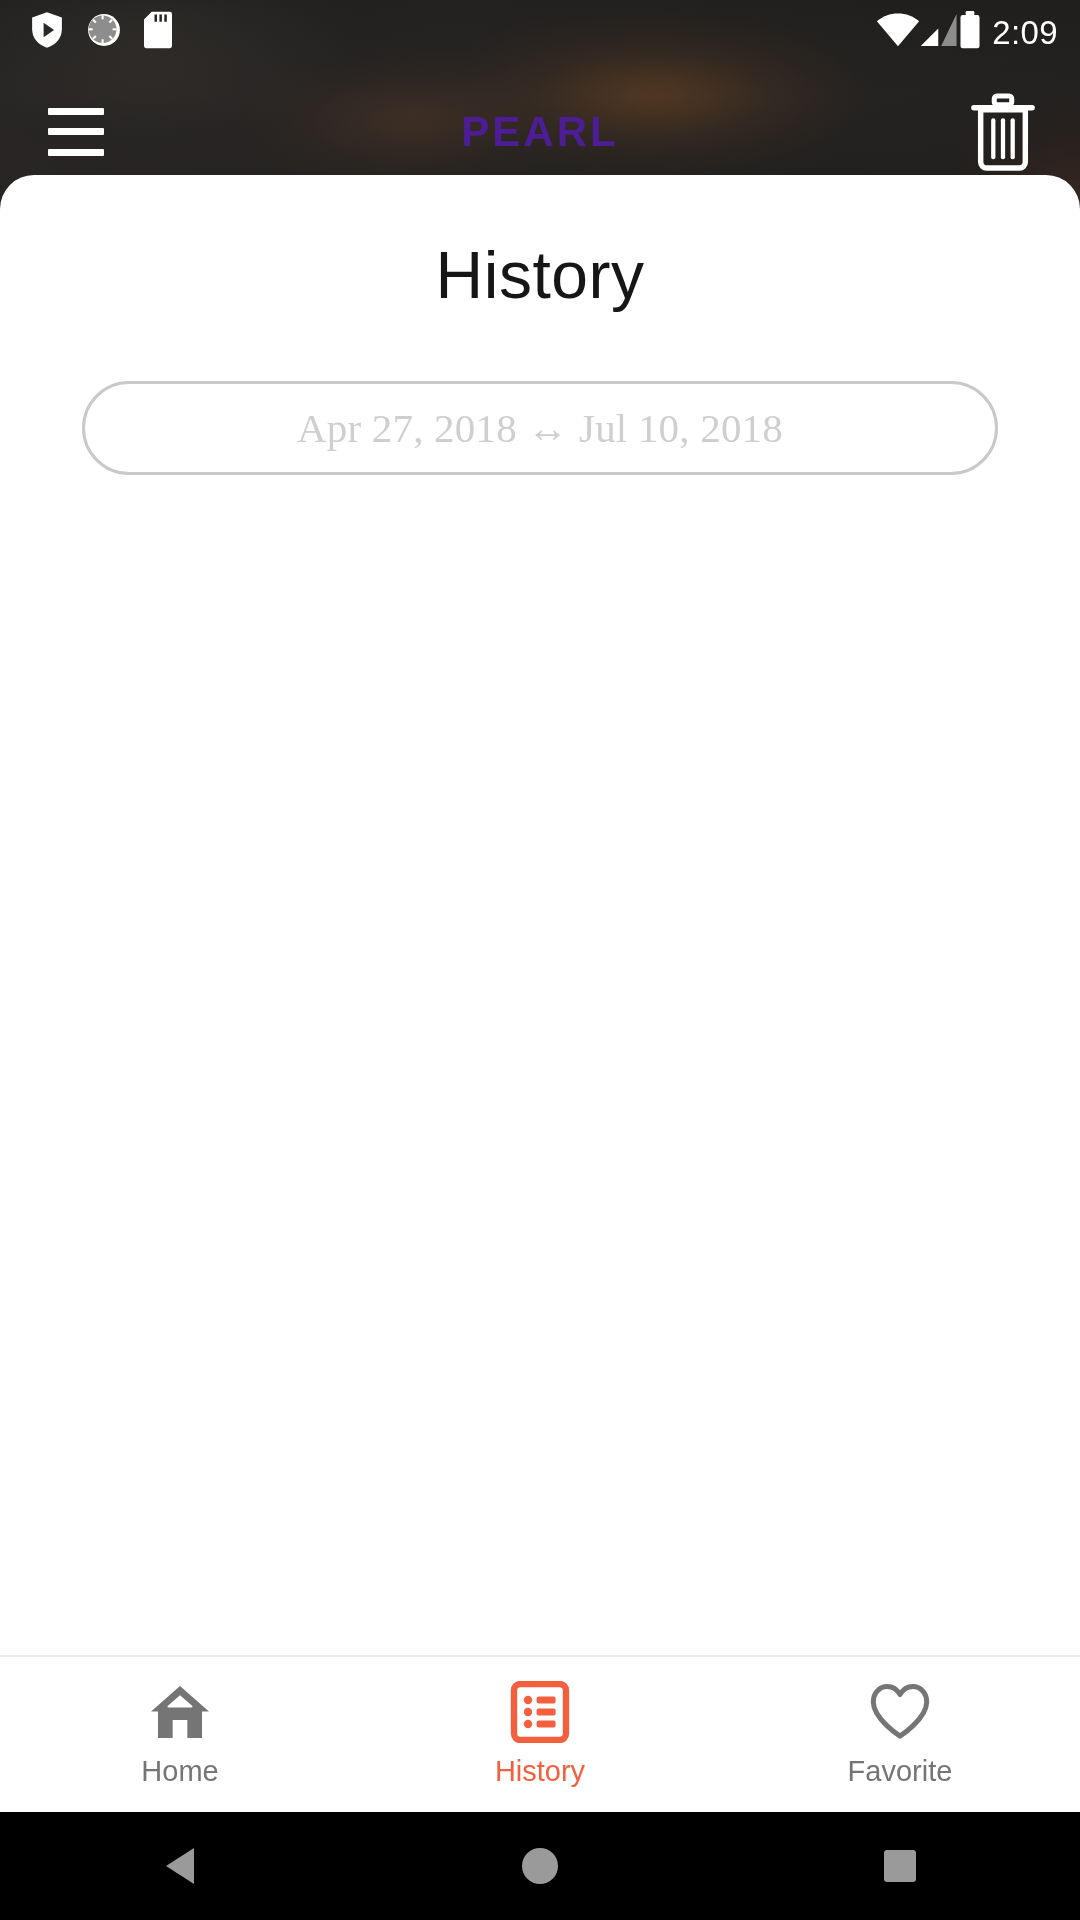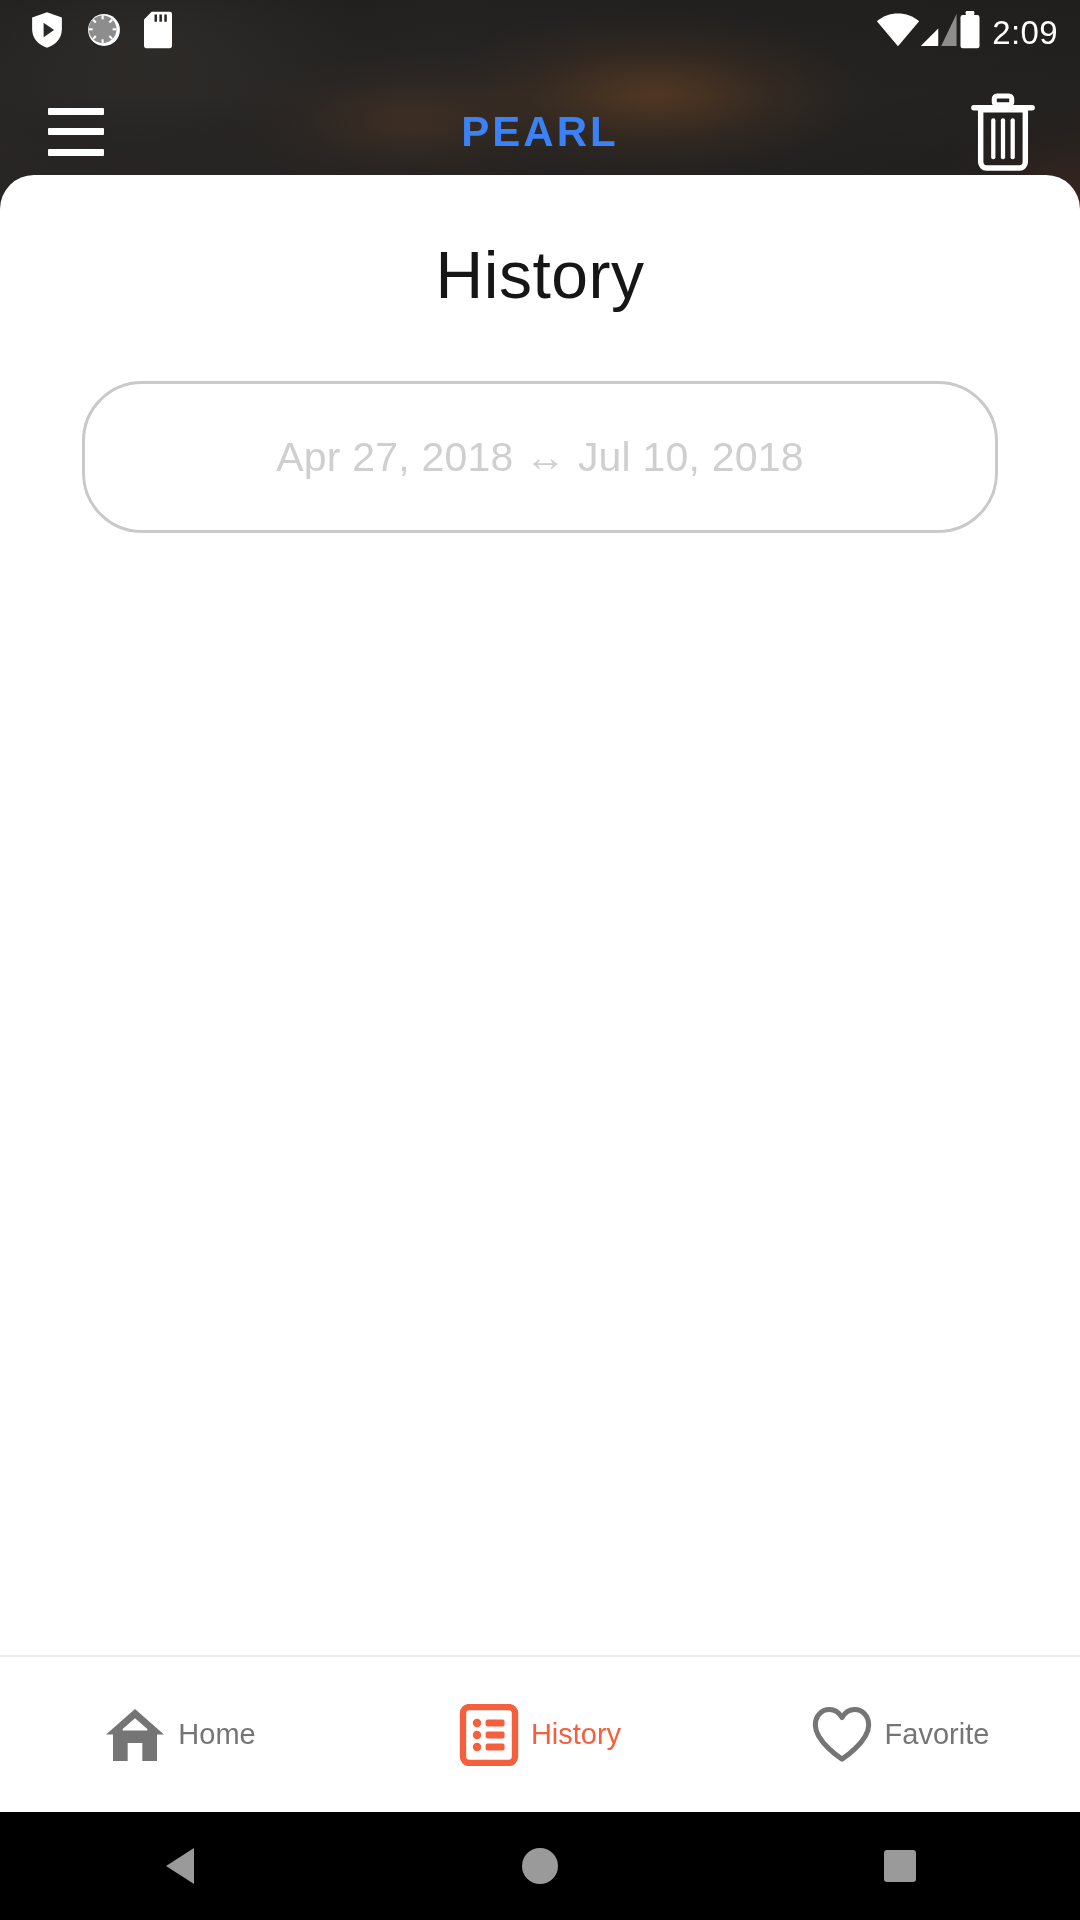--- a/index.html
+++ b/index.html
@@ -50,59 +50,59 @@
   .appbar{
     position:absolute; top:64px; left:0; width:1080px; height:135px;
     display:flex; align-items:center; z-index:6;
   }
   .menu-btn{ position:absolute; left:48px; top:50%; transform:translateY(-50%);
              width:56px; height:48px; display:flex; flex-direction:column;
              justify-content:space-between; cursor:pointer; }
   .menu-btn span{ display:block; width:56px; height:7px; background:#ffffff; border-radius:1px; }
   .appbar-title{
     position:absolute; left:0; right:0; text-align:center;
-    color:#3b82f6; font-size:42px; font-weight:bold; letter-spacing:3px;
+    color:#4c1d95; font-size:42px; font-weight:bold; letter-spacing:3px;
   }
   .trash-btn{ position:absolute; right:40px; top:50%; transform:translateY(-50%);
               width:74px; height:80px; display:flex; align-items:center; justify-content:center;
               cursor:pointer; }
 
   
   .sheet{
     position:absolute; top:175px; left:0; width:1080px; height:1490px;
     background:#ffffff;
     border-top-left-radius:34px; border-top-right-radius:34px;
     z-index:5;
   }
   .page-title{
     margin-top:62px; text-align:center;
     font-size:66px; font-weight:400; color:#161616; letter-spacing:0.5px;
   }
   .daterange{
-    margin:68px auto 0; width:916px; height:152px;
+    margin:68px auto 0; width:916px; height:94px;
     border:3px solid #c9c9c9; border-radius:60px;
     display:flex; align-items:center; justify-content:center;
-    background:#ffffff; cursor:pointer;
+    background:#ffffff; cursor:pointer;font-family:Liberation Serif, serif;
   }
   .daterange-text{
     font-size:41px; color:#cfcfcf; font-weight:400; letter-spacing:0.2px;
   }
   .hint{
     margin-top:70px; text-align:center;
     font-size:38px; color:#1a1a1a; font-weight:400;
   }
 
   
   .bottomnav{
     position:absolute; left:0; bottom:108px; width:1080px; height:157px;
     background:#ffffff; border-top:2px solid #ececec;
     display:flex; z-index:7;
   }
   .navitem{
-    flex:1; display:flex; flex-direction:row;
+    flex:1; display:flex; flex-direction:column;
     align-items:center; justify-content:center; gap:12px; cursor:pointer;
   }
   .navicon{ height:62px; display:flex; align-items:center; justify-content:center; }
   .navlabel{ font-size:29px; color:#757575; }
   .navitem.active .navlabel{ color:#f4603e; }
 
   
   .sysnav{
     position:absolute; left:0; bottom:0; width:1080px; height:108px;
     background:#000000; display:flex; align-items:center; z-index:8;

